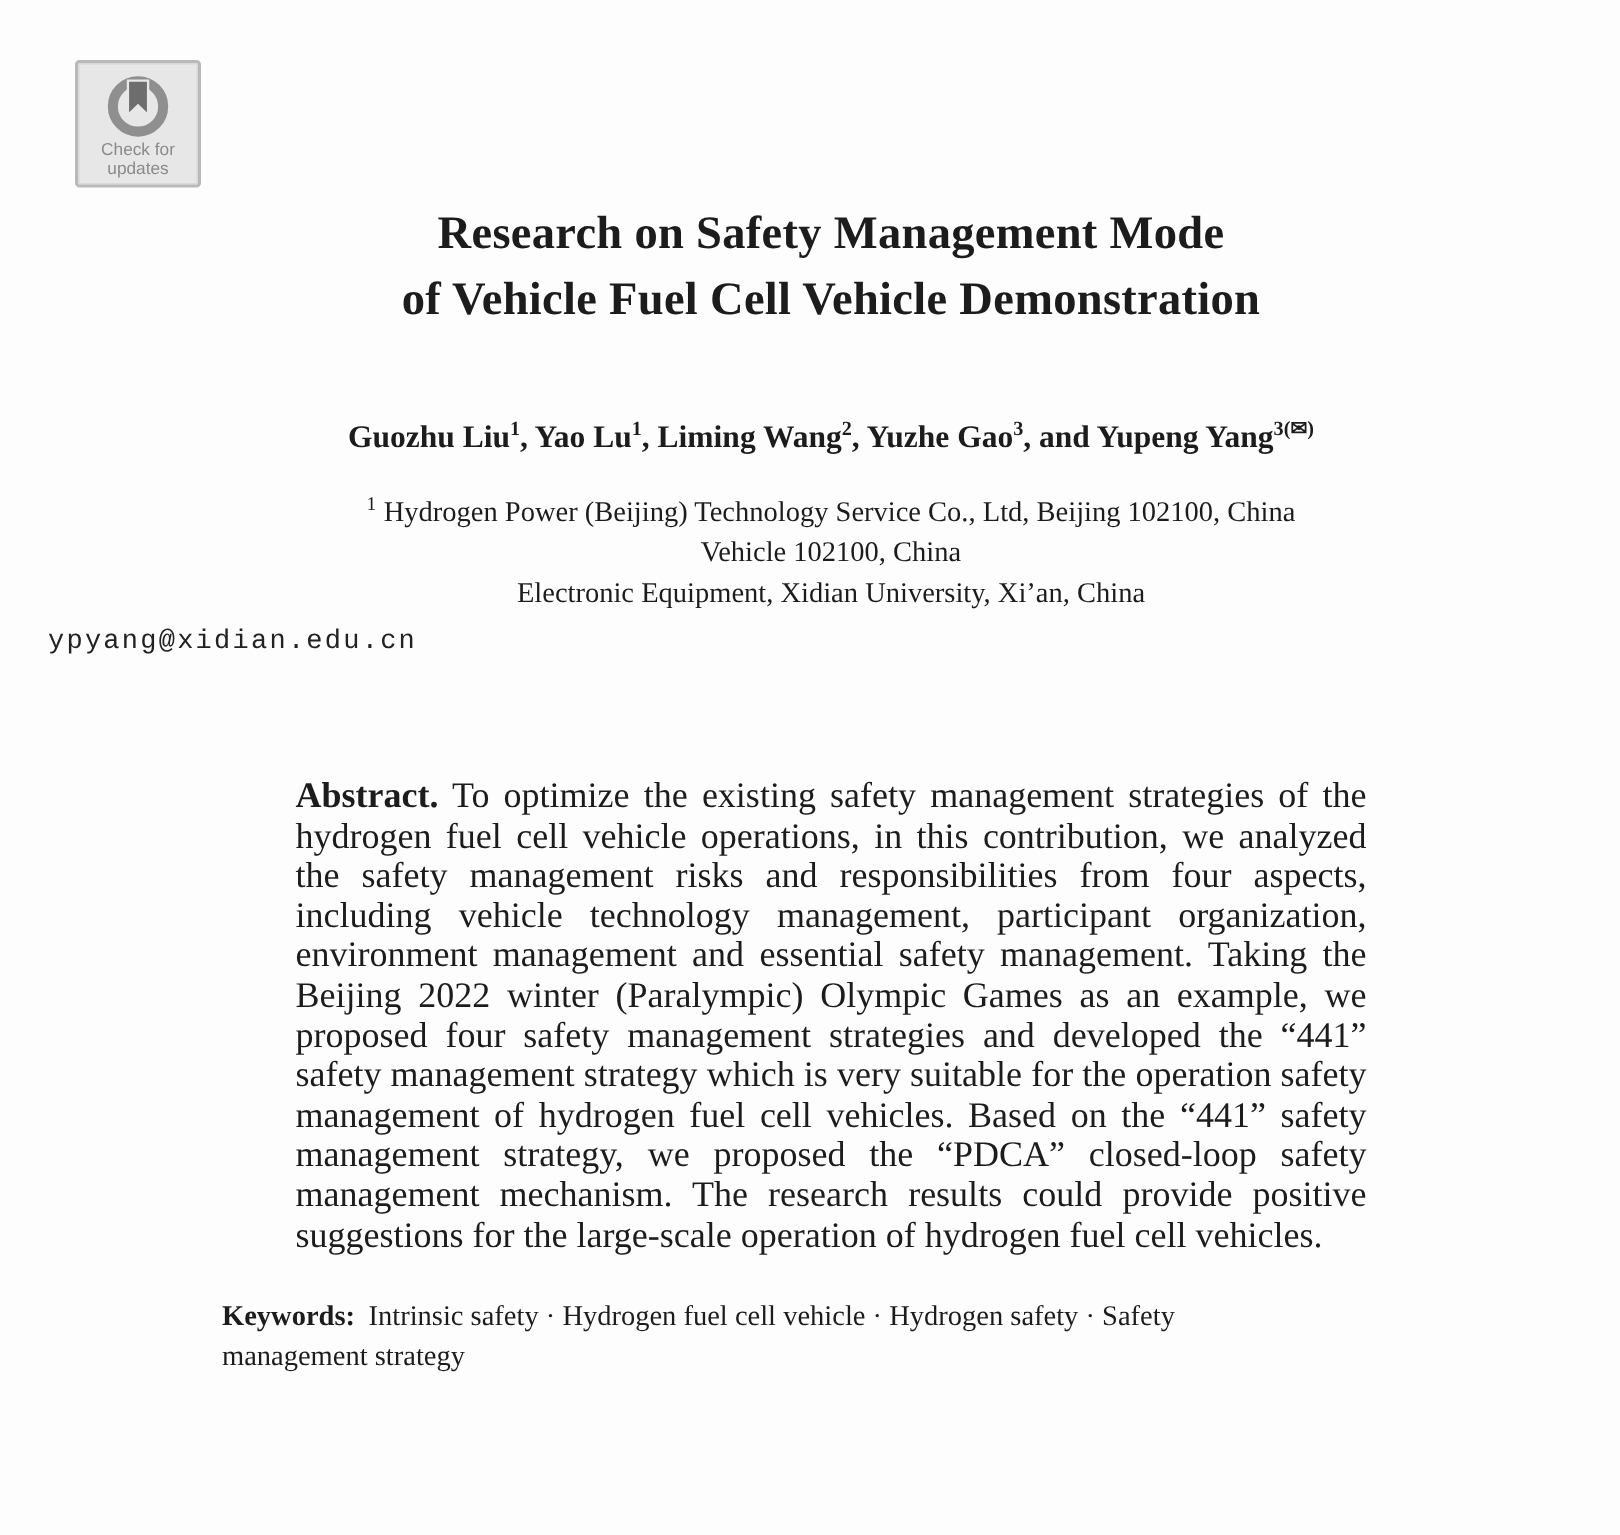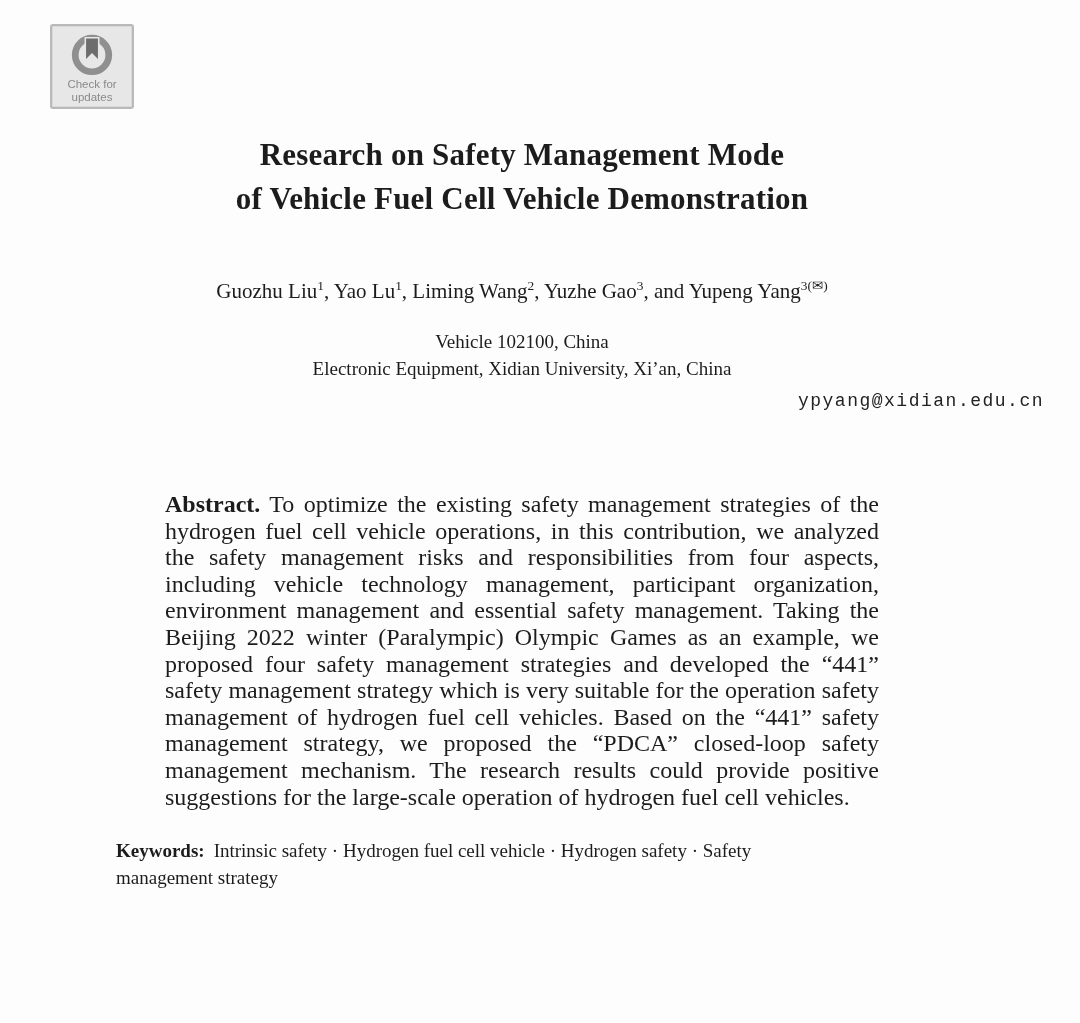--- a/index.html
+++ b/index.html
@@ -7,70 +7,71 @@
     width: 1080px; height: 1023px;
     background: #fdfdfd;
     color: #1c1c1c;
     font-family: "Liberation Serif", serif;
     position: relative;
     overflow: hidden;
   }
 
   
   .badge {
-    position: absolute; left: 50px; top: 24px;
+    position: absolute; left: 50px; top: 40px;
     width: 84px; height: 85px;
     background: #e7e7e7;
     border: 2px solid #b9b9b9;
     box-shadow: inset 0 0 0 1px #d9d9d9;
     border-radius: 3px;
     box-sizing: border-box;
     display: flex; flex-direction: column; align-items: center;
     padding-top: 5px;
     cursor: pointer;
   }
   .badge svg { width: 46px; height: 46px; display: block; }
   .badge-text {
     font-family: "Liberation Sans", sans-serif;
     font-size: 11.5px; line-height: 13px;
     color: #8a8a8a; text-align: center; margin-top: 1px;
   }
 
   
-  .content { width: 1044px; }
+  .content { width: 1044px; padding-left: 32px; }
 
   .title {
     margin: 133px 0 0 0;
     text-align: center;
     font-size: 31px; line-height: 44px;
     font-weight: bold;
     letter-spacing: 0.2px;
   }
   .title .tline { display: block; }
 
   .authors {
     margin-top: 56px;
     text-align: center;
     font-size: 21px;
     line-height: 28px;
+    font-weight: bold;
   }
   .authors sup { font-size: 0.64em; line-height: 0; }
 
   .affiliations {
     margin-top: 23px;
     text-align: center;
     font-size: 19px;
     line-height: 27px;
   }
   .aff-line { display: block; }
   .aff-line sup { font-size: 0.68em; line-height: 0; margin-right: 5px; }
 
   .email {
     margin-top: 6px;
-    text-align: right;
+    text-align: left;
     font-family: "Liberation Mono", monospace;
     font-size: 18px;
     letter-spacing: 1.5px;
     color: #222;
     cursor: pointer;
   }
 
   .abstract {
     margin: 76px 0 16px 165px;
     width: 714px;
@@ -109,20 +110,21 @@
     <h1 class="title">
       <span class="tline">Research on Safety Management Mode</span>
       <span class="tline">of Vehicle Fuel Cell Vehicle Demonstration</span>
     </h1>
 
     <div class="authors">
       <span><span>Guozhu Liu</span><sup>1</sup></span><span><span>, Yao Lu</span><sup>1</sup></span><span><span>, Liming Wang</span><sup>2</sup></span><span><span>, Yuzhe Gao</span><sup>3</sup></span><span><span>, and Yupeng Yang</span><sup>3(✉)</sup></span>
     </div>
 
     <div class="affiliations">
+      <span class="aff-line"><sup>1</sup><span>Hydrogen Power (Beijing) Technology Service Co., Ltd, Beijing 102100, China</span></span>
       <span class="aff-line">Vehicle 102100, China</span>
       <span class="aff-line">Electronic Equipment, Xidian University, Xi’an, China</span>
       <div class="email">ypyang@xidian.edu.cn</div>
     </div>
 
     <p class="abstract">
       <span class="label">Abstract.</span><span>To optimize the existing safety management strategies of the hydrogen fuel cell vehicle operations, in this contribution, we analyzed the safety management risks and responsibilities from four aspects, including vehicle technology management, participant organization, environment management and essential safety management. Taking the Beijing 2022 winter (Paralympic) Olympic Games as an example, we proposed four safety management strategies and developed the “441” safety management strategy which is very suitable for the operation safety management of hydrogen fuel cell vehicles. Based on the “441” safety management strategy, we proposed the “PDCA” closed-loop safety management mechanism. The research results could provide positive suggestions for the large-scale operation of hydrogen fuel cell vehicles.</span>
     </p>
 
     <p class="keywords">

